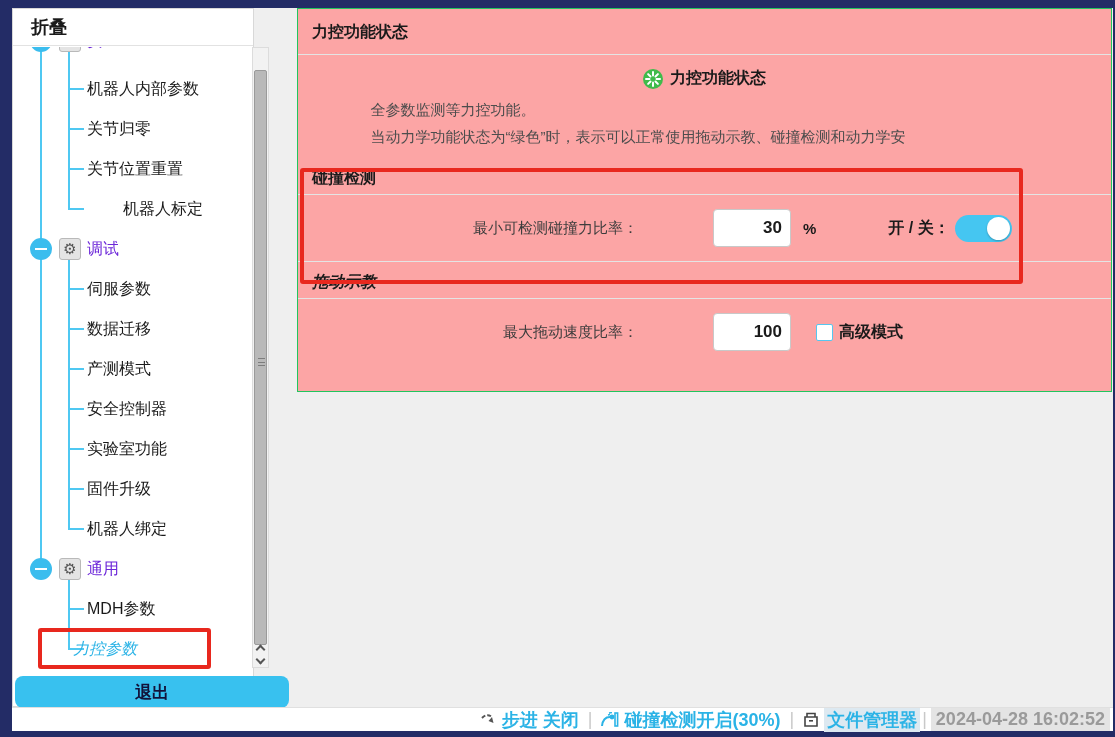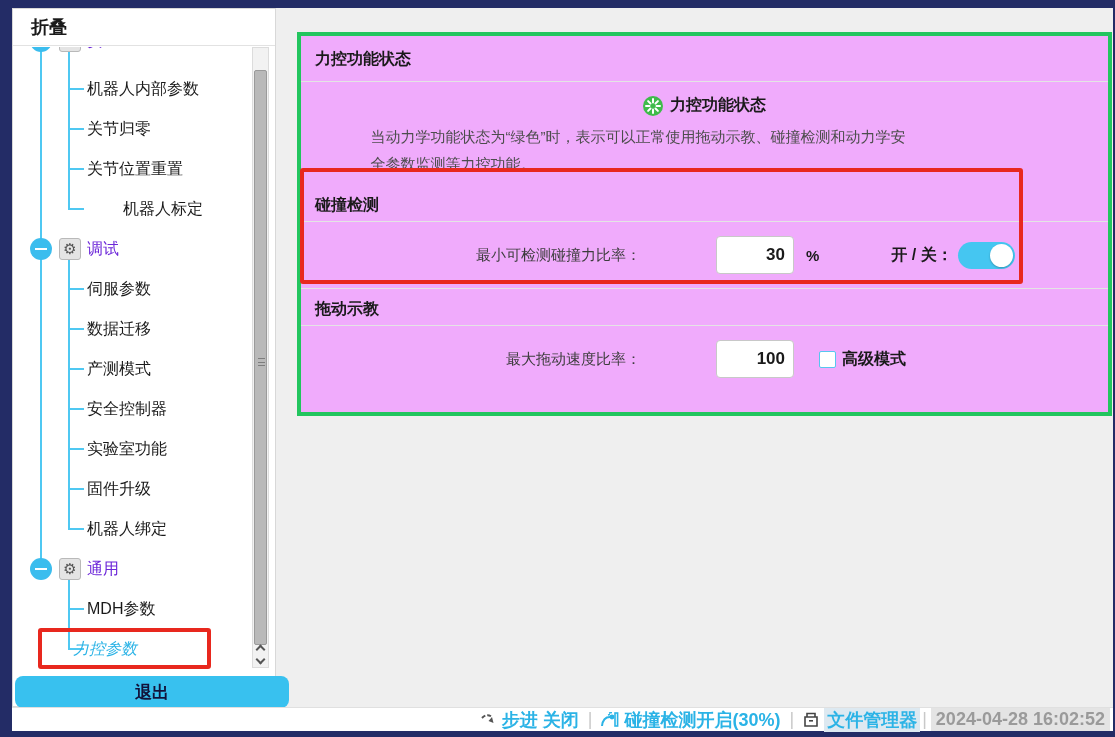--- a/index.html
+++ b/index.html
@@ -3,21 +3,21 @@
 <meta charset="utf-8">
 <style>
   * { margin:0; padding:0; box-sizing:border-box; }
   html,body { width:1115px; height:737px; }
   body { font-family:"Liberation Sans","DejaVu Sans",sans-serif; }
 
   .window { position:relative; width:1115px; height:737px; background:#232c66; overflow:hidden; }
   .content { position:absolute; left:12px; top:8px; width:1101px; height:723px; background:#efefef; }
 
   
-  .sidebar { position:absolute; left:0; top:0; width:264px; height:699px; background:#fff; border:1px solid #d8d8d8; }
+  .sidebar { position:absolute; left:0; top:0; width:242px; height:699px; background:#fff; border:1px solid #d8d8d8; }
   .sidebar-header { height:37px; line-height:37px; padding-left:18px; font-size:18px; font-weight:bold; color:#1a1a1a; border-bottom:1px solid #e2e2e2; }
   .tree { position:absolute; left:0; top:38px; width:258px; height:621px; overflow:hidden; }
 
   .tline { position:absolute; background:#4fc8f2; }
   .tree-row { position:absolute; height:24px; display:flex; align-items:center; }
   .minus-circle { width:22px; height:22px; border-radius:50%; background:#3bbdee; position:relative; flex:none; }
   .minus-circle::after { content:""; position:absolute; left:5px; top:10px; width:12px; height:2px; background:#fff; }
   .gear-box { width:22px; height:22px; border:1px solid #b9b9b9; background:#e4e4e4; border-radius:3px; color:#555;
               font-size:15px; line-height:20px; text-align:center; flex:none; }
   .parent-label { margin-left:6px; font-size:16px; color:#6d28d9; }
@@ -31,21 +31,21 @@
   .scroll-grip::after { content:""; position:absolute; left:0; top:3px; width:7px; height:1px; background:#7d7d7d; }
   .scroll-btn { position:absolute; left:0; width:15px; height:12px; }
   .scroll-btn .chev { position:absolute; left:4px; width:7px; height:7px; border-left:2px solid #555; border-top:2px solid #555; }
   .scroll-btn.up .chev { top:3px; transform:rotate(45deg); }
   .scroll-btn.down .chev { top:0px; transform:rotate(225deg); }
 
   .exit-button { position:absolute; left:2px; top:667px; width:274px; height:32px; background:#38c1ef; border:none;
                  border-radius:8px; font-size:17px; font-weight:bold; color:#12123a; font-family:inherit; cursor:pointer; }
 
   
-  .main-card { position:absolute; left:285px; top:0; width:815px; height:384px; background:#f0abfc; border:4px solid #22c55e;margin-top:24px; }
+  .main-card { position:absolute; left:285px; top:0; width:815px; height:384px; background:#fca5a5; border:1px solid #22c55e; }
   .panel-title { height:46px; line-height:46px; padding-left:14px; font-size:16px; font-weight:bold; color:#1a1a1a; border-bottom:1px solid #e4e4e4; }
   .status-row { display:flex; justify-content:center; align-items:center; gap:7px; margin-top:13px; }
   .status-row .label { font-size:16px; font-weight:bold; color:#1a1a1a; }
   .desc { width:668px; margin:7px auto 0; font-size:15px; line-height:27px; color:#4d4d4d; }
 
   .sect-head { height:32px; line-height:32px; padding-left:14px; font-size:16px; font-weight:bold; color:#1a1a1a; }
   .sect-head.collision { margin-top:12px; }
   .hr { border-top:1px solid #e4e4e4; }
   .field-row { display:flex; align-items:center; height:66px; }
   .field-label { width:340px; text-align:right; font-size:15px; color:#3d3d3d; flex:none; }
@@ -189,38 +189,38 @@
             <line x1="5.1" y1="5.1" x2="7.5" y2="7.5"></line>
               <line x1="12.5" y1="12.5" x2="14.9" y2="14.9"></line>
             <line x1="14.9" y1="5.1" x2="12.5" y2="7.5"></line>
               <line x1="7.5" y1="12.5" x2="5.1" y2="14.9"></line>
           </g>
         </svg>
         <span class="label">力控功能状态</span>
       </div>
 
       <div class="desc">
+        <div>全参数监测等力控功能。</div>
         <div>当动力学功能状态为“绿色”时，表示可以正常使用拖动示教、碰撞检测和动力学安</div>
-        <div>全参数监测等力控功能。</div>
       </div>
 
       <div class="sect-head collision">碰撞检测</div>
       <div class="hr"></div>
       <div class="field-row">
         <span class="field-label">最小可检测碰撞力比率：</span>
         <input class="num-input" type="text" value="30" style="">
         <span class="unit">%</span>
         <span class="switch-label">开 / 关：</span>
         <div class="toggle">
             <div class="knob"></div>
           </div>
       </div>
       <div class="hr"></div>
 
-      <div class="sect-head" style="margin-top:4px;">拖动示教</div>
+      <div class="sect-head" style="margin-top:4px;font-style:italic;">拖动示教</div>
       <div class="hr"></div>
       <div class="field-row">
         <span class="field-label">最大拖动速度比率：</span>
         <input class="num-input" type="text" value="100" style="">
         <span class="checkbox"></span>
         <span class="checkbox-label">高级模式</span>
       </div>
     </div>
 
     <div class="statusbar">

